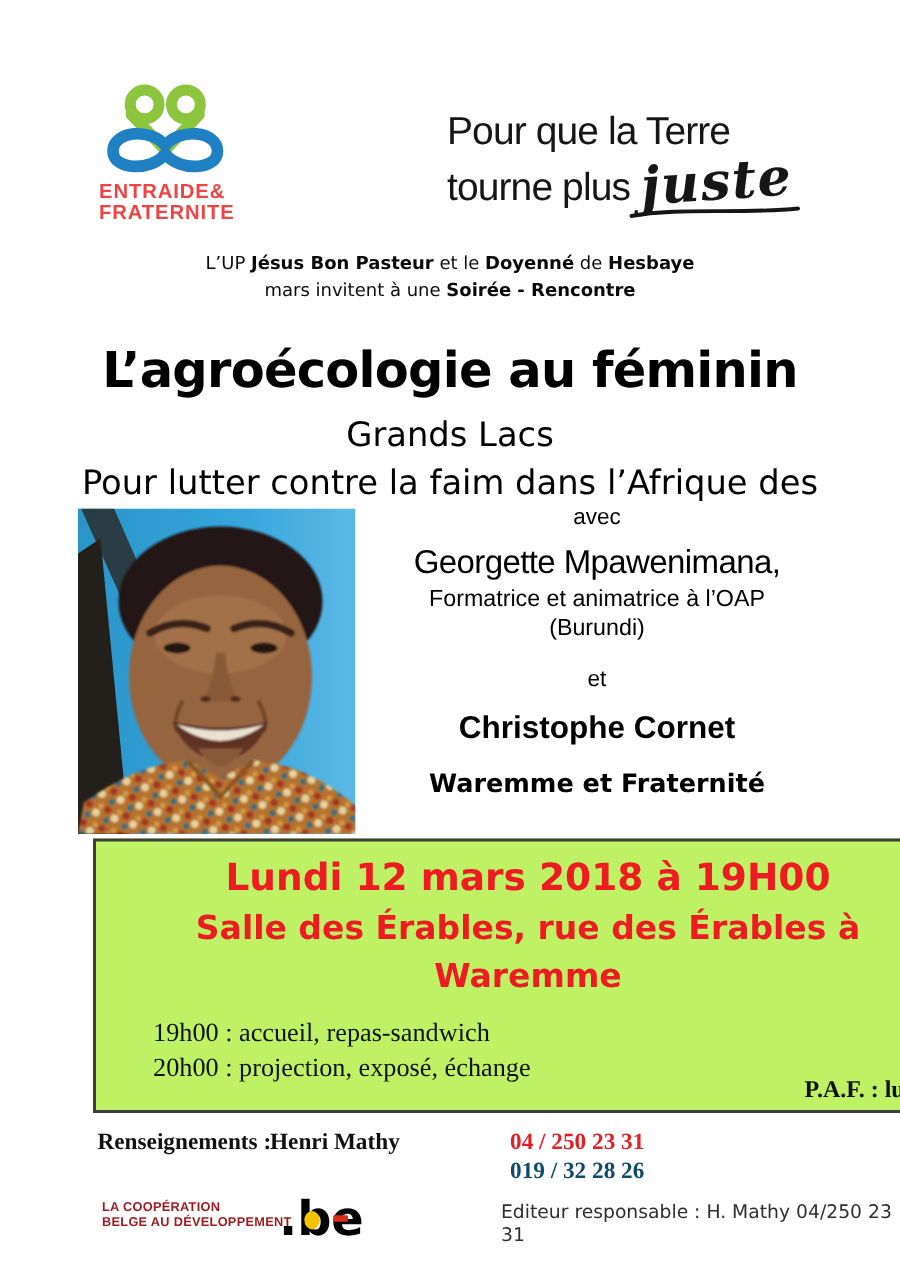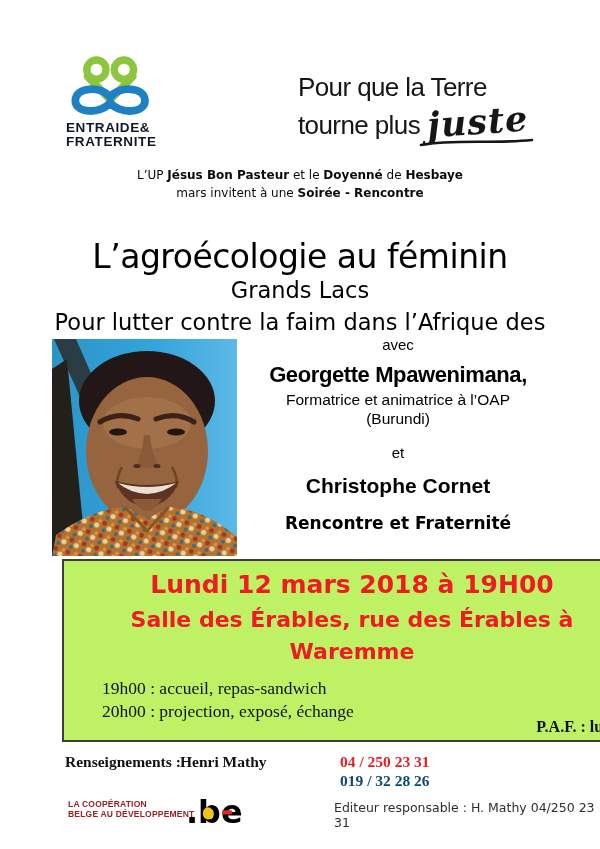--- a/index.html
+++ b/index.html
@@ -2,48 +2,48 @@
 <html><head>
 <meta charset="utf-8">
 <style>
   html,body{margin:0;padding:0;background:#ffffff;}
   .poster{position:relative;width:600px;height:849px;background:#ffffff;overflow:hidden;
           font-family:"DejaVu Sans",sans-serif;color:#000;}
 
   
   .logo-block{position:absolute;left:66px;top:56px;width:110px;}
   .logo-svg{display:block;width:88px;height:62px;margin-left:2px;}
-  .logo-text{font-family:"Liberation Sans",sans-serif;color:#0f172a;font-weight:bold;
+  .logo-text{font-family:"Liberation Sans",sans-serif;color:#ef4444;font-weight:bold;
              font-size:13.5px;line-height:1.05;letter-spacing:0.6px;margin-top:3px;}
 
   .tagline{position:absolute;left:298px;top:72px;width:270px;color:#161616;
            font-family:"Liberation Sans",sans-serif;}
   .tagline-l1{font-size:26px;letter-spacing:-0.6px;}
   .tagline-l2{font-size:26px;letter-spacing:-0.6px;margin-top:1px;white-space:nowrap;}
   .script-wrap{position:relative;display:inline-block;}
   .script{font-family:"DejaVu Serif",serif;font-style:italic;font-weight:bold;font-size:35px;
           display:inline-block;transform:rotate(-4deg);margin-left:7px;letter-spacing:1px;line-height:1;}
   .swoosh{position:absolute;left:-2px;bottom:-7px;width:118px;height:12px;}
 
   
   .invite{position:absolute;left:0;top:166px;width:100%;text-align:center;
           font-size:12px;line-height:1.5;color:#0a0a0a;}
   .invite b{font-weight:bold;}
 
-  .title{position:absolute;left:0;top:237px;width:100%;text-align:center;
-         font-size:33px;font-weight:normal;letter-spacing:-0.5px;}
+  .title{position:absolute;left:0;top:227px;width:100%;text-align:center;
+         font-size:33px;font-weight:bold;letter-spacing:-0.5px;}
   .subtitle{position:absolute;left:0;top:275px;width:100%;text-align:center;
             font-size:22.5px;line-height:1.42;}
 
   
   .photo{position:absolute;left:52px;top:339px;width:185px;height:217px;display:block;}
   .speakers{position:absolute;left:244px;top:336px;width:308px;text-align:center;
             font-family:"Liberation Sans",sans-serif;}
   .avec{font-size:15px;}
-  .name1{font-size:22px;font-weight:bold;margin-top:9px;letter-spacing:-0.4px;white-space:nowrap;}
+  .name1{font-size:22px;font-weight:normal;margin-top:9px;letter-spacing:-0.4px;white-space:nowrap;}
   .role{font-size:15.5px;line-height:1.25;margin-top:2px;}
   .et{font-size:15px;margin-top:15px;}
   .name2{font-size:21px;font-weight:bold;margin-top:13px;}
   .org2{font-family:"DejaVu Sans",sans-serif;font-size:17px;font-weight:bold;margin-top:15px;}
 
   
   .event-box{position:absolute;left:62px;top:559px;width:580px;height:183px;
              border:2px solid #3d3d3d;box-sizing:border-box;background:#bef264;}
   .datetime{color:#ee1b22;font-weight:bold;font-size:25px;text-align:center;margin-top:9px;}
   .location{color:#ee1b22;font-weight:bold;font-size:22px;text-align:center;line-height:1.45;margin-top:5px;}
@@ -152,21 +152,21 @@
 
   <div class="speakers">
     <div class="avec">avec</div>
     <div class="name1">Georgette Mpawenimana,</div>
     <div class="role">
       <div>Formatrice et animatrice à l’OAP</div>
       <div>(Burundi)</div>
     </div>
     <div class="et">et</div>
     <div class="name2">Christophe Cornet</div>
-    <div class="org2">Rencontre et Fraternité</div>
+    <div class="org2">Waremme et Fraternité</div>
   </div>
 
   <div class="event-box">
     <div class="datetime">Lundi 12 mars 2018 à 19H00</div>
     <div class="location">
       <div>Salle des Érables, rue des Érables à</div>
       <div>Waremme</div>
     </div>
     <div class="schedule">
       <div>19h00 : accueil, repas-sandwich</div>

